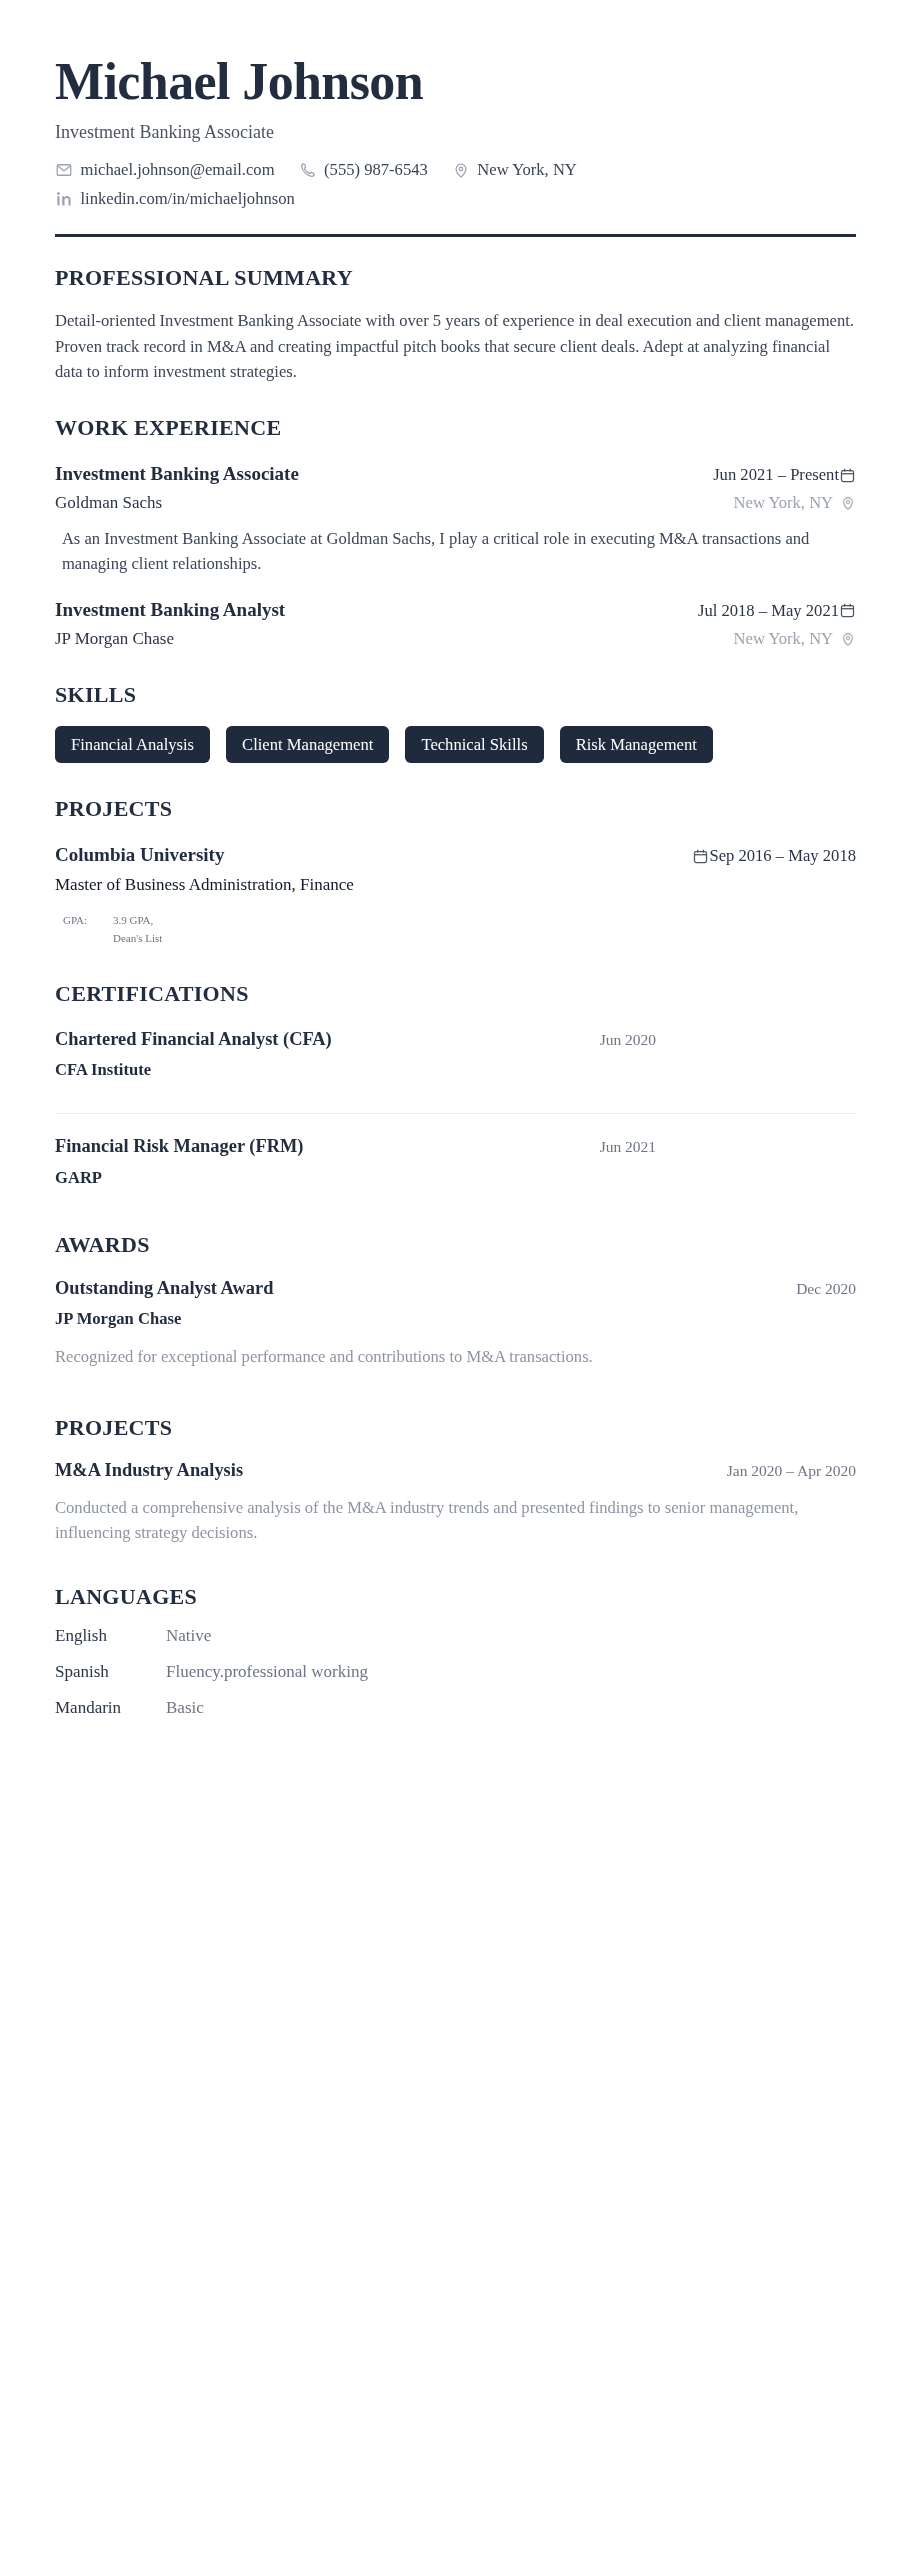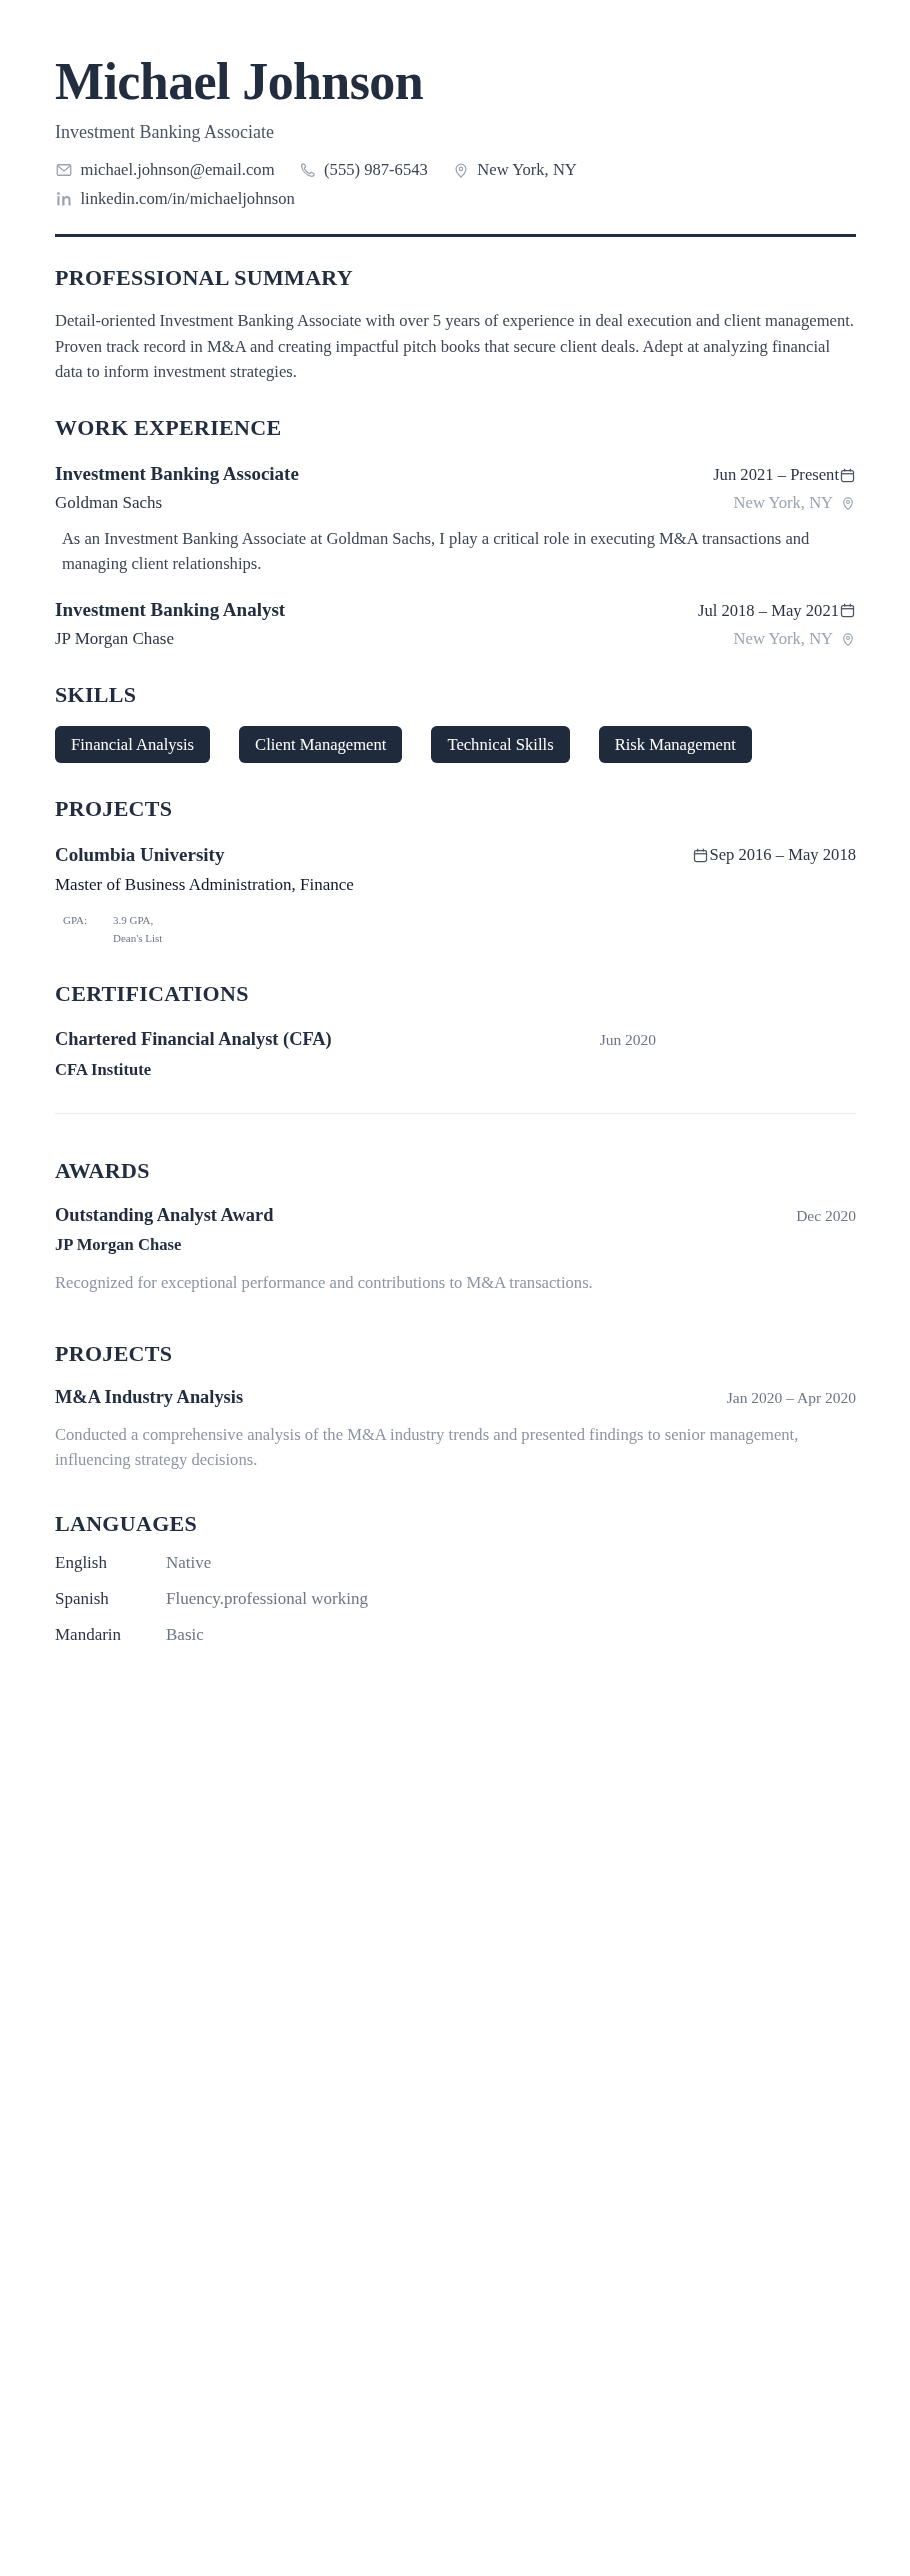--- a/index.html
+++ b/index.html
@@ -35,28 +35,28 @@
   .cal-icon { width:17px; height:17px; color:#4b5563; }
   .cal-icon svg { width:100%; height:100%; display:block; }
   .company-row { margin-top:8px; display:flex; justify-content:space-between; align-items:baseline; }
   .company { font-size:17px; color:#2b3546; }
   .loc-wrap { display:flex; align-items:center; gap:6.9px; font-size:16.6px; color:#9aa3ae; }
   .pin-icon { width:16px; height:16px; color:#9aa3ae; }
   .pin-icon svg { width:100%; height:100%; display:block; }
   .job-desc { margin-top:13.8px; padding-left:6.9px; font-size:16.6px; line-height:1.5; color:#3c4656; width:96%; }
 
   .m-skills { margin-top:33px; }
-  .pill-row { margin-top:18.4px; display:flex; gap:29px; }
+  .pill-row { margin-top:18.4px; display:flex; gap:16px; }
   .pill {
     background:#1f2b3d; color:#ffffff; font-size:16.6px;
     padding:8.6px 16px; border-radius:5.7px; white-space:nowrap;
   }
 
   .m-edu { margin-top:33px; }
-  .edu-head { margin-top:22px; display:flex; justify-content:space-between; align-items:center; }
+  .edu-head { margin-top:22px; display:flex; justify-content:space-between; align-items:flex-end; }
   .school { font-size:19px; font-weight:700; color:#222e40; }
   .degree { margin-top:9.2px; font-size:17px; color:#0f172a; }
   .gpa-block { margin-top:19px; padding-left:8px; font-size:11px; color:#6d7584; }
   .gpa-line { display:flex; }
   .gpa-label { width:50px; }
   .honors { margin-left:50px; margin-top:5.7px; }
 
   .m-certs { margin-top:37px; }
   .cert { margin-top:22px; }
   .cert-head { display:flex; align-items:baseline; }
@@ -249,20 +249,27 @@
     <div class="cert">
       <div class="cert-head">
         <span class="cert-name">Chartered Financial Analyst (CFA)</span>
         <span class="cert-date">Jun 2020</span>
       </div>
       <div class="cert-issuer">CFA Institute</div>
     </div>
 
     <div class="rule-light"></div>
 
+    <div class="cert">
+      <div class="cert-head">
+        <span class="cert-name">Financial Risk Manager (FRM)</span>
+        <span class="cert-date">Jun 2021</span>
+      </div>
+      <div class="cert-issuer">GARP</div>
+    </div>
   </div>
 
   <div class="m-awards">
     <div class="sec-heading">AWARDS</div>
     <div>
       <div class="award-head">
         <span class="award-name">Outstanding Analyst Award</span>
         <span class="award-date">Dec 2020</span>
       </div>
       <div class="award-org">JP Morgan Chase</div>

